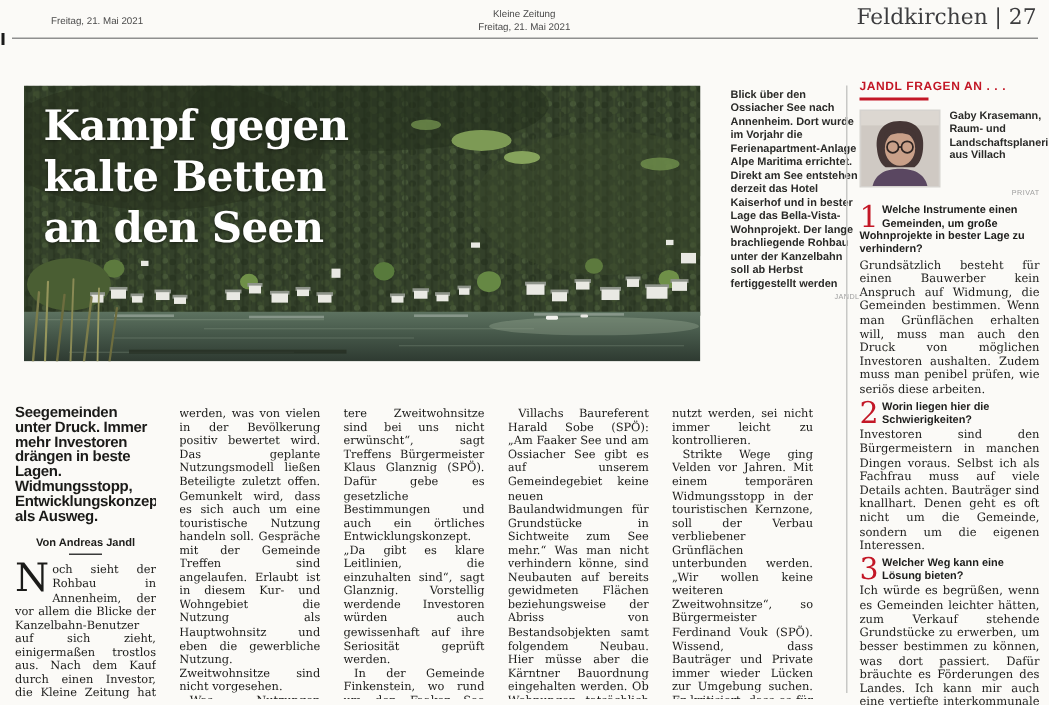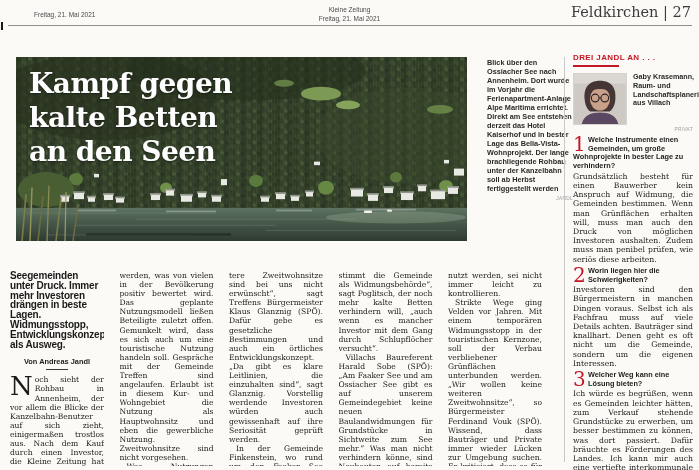--- a/index.html
+++ b/index.html
@@ -226,21 +226,21 @@
 </div>
 
 <div class="caption">
   <span>Blick über den Ossiacher See nach Annenheim. Dort wurde im Vorjahr die Ferienapartment-Anlage Alpe Maritima errichtet. Direkt am See entstehen derzeit das Hotel Kaiserhof und in bester Lage das Bella-Vista-Wohnprojekt. Der lange brachliegende Rohbau unter der Kanzelbahn soll ab Herbst fertiggestellt werden</span>
   <span class="credit">JANDL</span>
 </div>
 
 <div class="vrule"></div>
 
 <div class="sidebar">
-  <div class="sb-title">DREI JANDL AN . . .</div>
+  <div class="sb-title">JANDL FRAGEN AN . . .</div>
   <div class="sb-rule"></div>
   <div class="portrait-row">
     <div class="portrait">
       <svg viewBox="0 0 54 52">
         <rect width="54" height="52" fill="#cfc9c3"></rect>
         <rect x="0" y="0" width="54" height="10" fill="#dcd7d1"></rect>
         <path d="M27 7 C14 7 10 16 11 26 C11.5 33 14 37 17 39 L37 39 C40 37 42.5 33 43 26 C44 16 40 7 27 7 Z" fill="#453635"></path>
         <ellipse cx="27" cy="26" rx="10.5" ry="12" fill="#c9a089"></ellipse>
         <path d="M16 20 C20 14 34 14 38 20 L38 16 C34 10 20 10 16 16 Z" fill="#453635"></path>
         <g stroke="#2e2422" stroke-width="1.2" fill="none">
@@ -283,20 +283,19 @@
   </div>
   <div class="col bodytext">
     <p>werden, was von vielen in der Bevölkerung positiv bewertet wird. Das geplante Nutzungsmodell ließen Beteiligte zuletzt offen. Gemunkelt wird, dass es sich auch um eine touristische Nutzung handeln soll. Gespräche mit der Gemeinde Treffen sind angelaufen. Erlaubt ist in diesem Kur- und Wohngebiet die Nutzung als Hauptwohnsitz und eben die gewerbliche Nutzung. Zweitwohnsitze sind nicht vorgesehen.</p>
     <p class="ind">Was Nutzungen anbelangt, sind die Gemeinden immer wieder vor Herausforderungen gestellt. Gerade in bester Lage und mit Seeblick gilt es kalte Betten zu vermeiden. Was vielfach schon zu spät – und oft offenbar gar nicht so einfach ist. „Klar ist, wei-</p>
   </div>
   <div class="col bodytext">
     <p>tere Zweitwohnsitze sind bei uns nicht erwünscht“, sagt Treffens Bürgermeister Klaus Glanznig (SPÖ). Dafür gebe es gesetzliche Bestimmungen und auch ein örtliches Entwicklungskonzept. „Da gibt es klare Leitlinien, die einzuhalten sind“, sagt Glanznig. Vorstellig werdende Investoren würden auch gewissenhaft auf ihre Seriosität geprüft werden.</p>
     <p class="ind">In der Gemeinde Finkenstein, wo rund um den Faaker See beinahe alles verbaut ist, ist es ähnlich. Bürgermeister Christian Poglitsch (ÖVP): „Der Druck auf die Gemeinden wird größer, Investoren drängen mit aller Macht herein. Seenähe ist gefragter denn je. Die einzige Waffe, die wir haben, ist die Widmung. Da be-</p>
   </div>
   <div class="col bodytext">
-    <p>stimmt die Gemeinde als Widmungsbehörde“, sagt Poglitsch, der noch mehr kalte Betten verhindern will, „auch wenn es mancher Investor mit dem Gang durch Schlupflöcher versucht“.</p>
     <p class="ind">Villachs Baureferent Harald Sobe (SPÖ): „Am Faaker See und am Ossiacher See gibt es auf unserem Gemeindegebiet keine neuen Baulandwidmungen für Grundstücke in Sichtweite zum See mehr.“ Was man nicht verhindern könne, sind Neubauten auf bereits gewidmeten Flächen beziehungsweise der Abriss von Bestandsobjekten samt folgendem Neubau. Hier müsse aber die Kärntner Bauordnung eingehalten werden. Ob Wohnungen tatsächlich als Hauptwohnsitze ge-</p>
   </div>
   <div class="col bodytext">
     <p>nutzt werden, sei nicht immer leicht zu kontrollieren.</p>
     <p class="ind">Strikte Wege ging Velden vor Jahren. Mit einem temporären Widmungsstopp in der touristischen Kernzone, soll der Verbau verbliebener Grünflächen unterbunden werden. „Wir wollen keine weiteren Zweitwohnsitze“, so Bürgermeister Ferdinand Vouk (SPÖ). Wissend, dass Bauträger und Private immer wieder Lücken zur Umgebung suchen. Er kritisiert, dass es für die Gemeinden schwierig sei, nur temporär benutzte Hauptwohnsitze ausfindig zu machen. Für die Tourismusgemeinde Velden sei es wichtig, die Balance zu finden: Zwischen Tourismus und Bedürfnissen der Bevölkerung.</p>
   </div>
 </div>
 
 </body></html>

